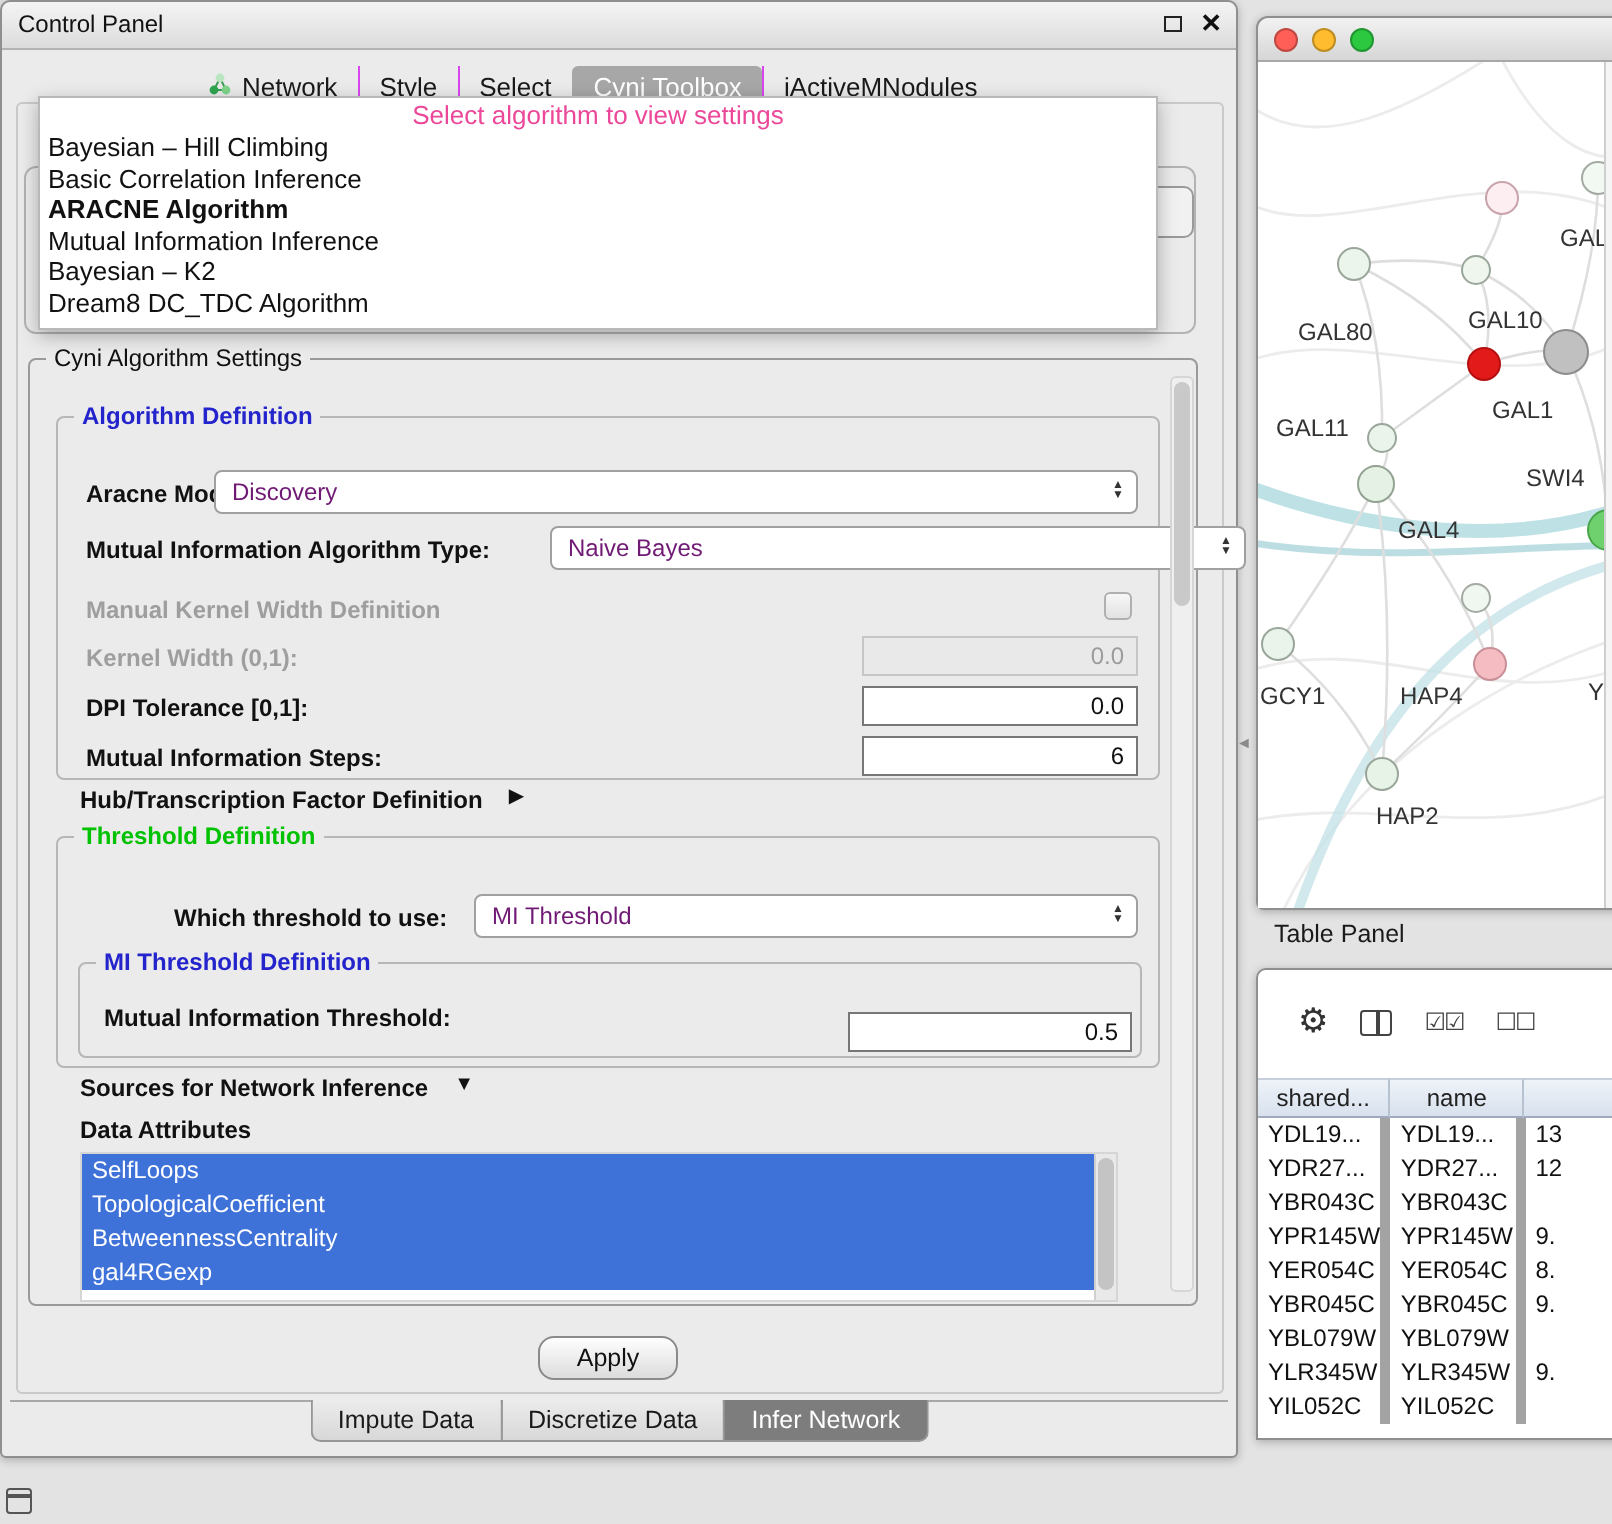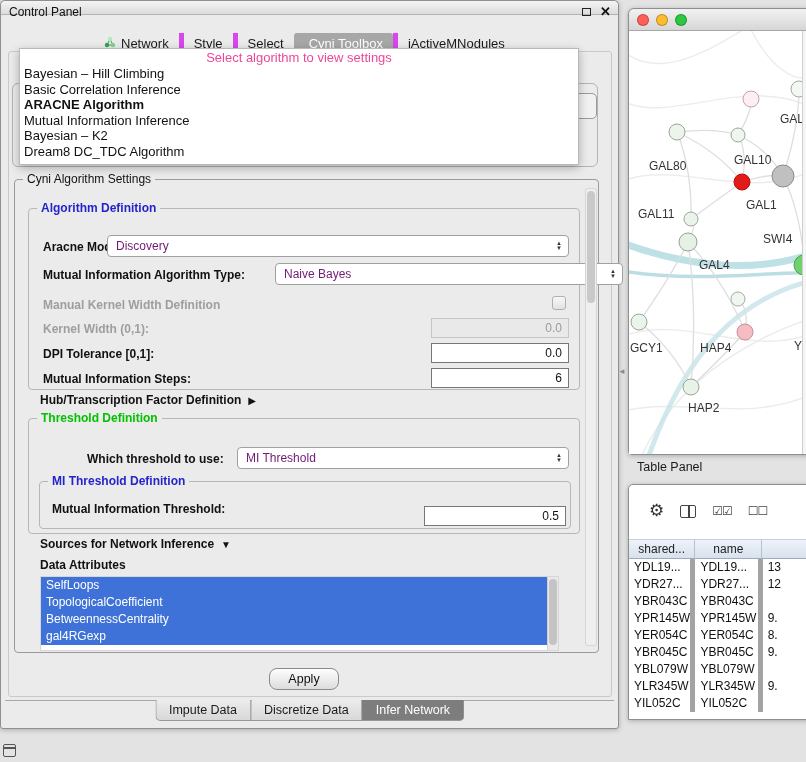--- a/index.html
+++ b/index.html
@@ -9,29 +9,29 @@
   *{box-sizing:border-box;}
   html,body{margin:0;padding:0;}
   body{
     width:806px;height:762px;position:relative;overflow:hidden;
     background:#e3e3e3;font-family:"Liberation Sans",sans-serif;color:#111;
   }
   .win{position:absolute;background:var(--winbg);border:1px solid #8f8f8f;
        border-radius:5px 5px 3px 3px;box-shadow:0 1px 5px rgba(0,0,0,.25);}
   
   #control-panel{left:0;top:8;width:619px;height:729px;}
-  .titlebar{position:absolute;left:0;right:0;top:0;height:14px;
+  .titlebar{position:absolute;left:0;right:0;top:0;height:24px;
     background:linear-gradient(#f4f4f4,#dcdcdc);border-bottom:1px solid #b3b3b3;
     border-radius:5px 5px 0 0;padding-left:12px;}
   .titlebar .t{position:absolute;left:8px;top:4px;font-size:12px;color:#111;}
   .tb-btns{position:absolute;right:7px;top:4px;display:flex;gap:9px;align-items:center;}
   .sq{width:9px;height:8px;border:1.5px solid #222;display:inline-block;}
   .x{font-size:13px;font-weight:bold;color:#111;line-height:13px;}
   #tabbar{position:absolute;left:93px;top:31px;display:flex;align-items:center;height:22px;}
-  .tab{font-size:13px;color:#1a1a1a;padding:3px 10px;border-left:5px solid #d946ef;
+  .tab{font-size:13px;color:#1a1a1a;padding:3px 10px;border-left:1px solid #d946ef;
        display:flex;gap:5px;align-items:center;white-space:nowrap;}
   .tab:first-child{border-left:none;}
   .tab.selected{background:#a7a7a7;color:#fff;border-radius:3px;border-left-color:transparent;}
   #content-frame{position:absolute;left:7px;top:50px;width:604px;height:646px;
        border:1px solid #c9c9c9;border-radius:3px;}
   #frag-box{position:absolute;left:11px;top:82px;width:586px;height:84px;
        border:1px solid #b3b3b3;border-radius:6px;z-index:1;}
   #frag-btn{position:absolute;left:562px;top:92px;width:34px;height:26px;
        border:1px solid #9a9a9a;border-radius:5px;background:#f1f1f1;z-index:1;}
   #dropdown{position:absolute;left:18px;top:47px;width:560px;height:117px;background:#fff;
@@ -55,21 +55,21 @@
   .combo{position:absolute;height:22px;background:#fff;border:1px solid #a0a0a0;
        border-radius:4px;display:flex;align-items:center;}
   .cv{font-size:12px;padding-left:8px;flex:1;color:#701a75;}
   .arrows{display:flex;flex-direction:column;margin-right:6px;align-items:center;}
   .arrows i{font-style:normal;font-size:6px;line-height:5px;color:#333;}
   .field{position:absolute;height:20px;border:1px solid #777;background:#fff;font-size:12px;
        text-align:right;padding:0 6px;line-height:18px;color:#111;}
   .field.dis{border-color:#c6c6c6;background:#e9e9e9;color:#9b9b9b;}
   .cb{position:absolute;width:14px;height:14px;border:1px solid #b0b0b0;border-radius:3px;
        background:linear-gradient(#f7f7f7,#e2e2e2);}
-  .hdrrow{position:absolute;display:flex;align-items:flex-end;gap:7px;}
+  .hdrrow{position:absolute;display:flex;align-items:flex-start;gap:13px;}
   .tri{font-size:10px;color:#111;line-height:12px;}
   #attr-list{position:absolute;left:25px;top:396px;width:519px;height:75px;background:#fff;
        border:1px solid #d6d6d6;display:flex;}
   #attr-rows{flex:1;overflow:hidden;}
   .attr-row{height:17px;line-height:17px;background:var(--sel);color:#fff;font-size:12px;
        padding-left:5px;white-space:nowrap;}
   .attr-sb{width:11px;background:#e9e9e9;border-left:1px solid #d0d0d0;position:relative;}
   .attr-thumb{position:absolute;left:1px;top:2px;width:8px;height:66px;background:#c4c4c4;border-radius:4px;}
   #set-sb{position:absolute;left:570px;top:8px;width:12px;height:458px;background:#efefef;
        border:1px solid #d6d6d6;border-radius:3px;}

